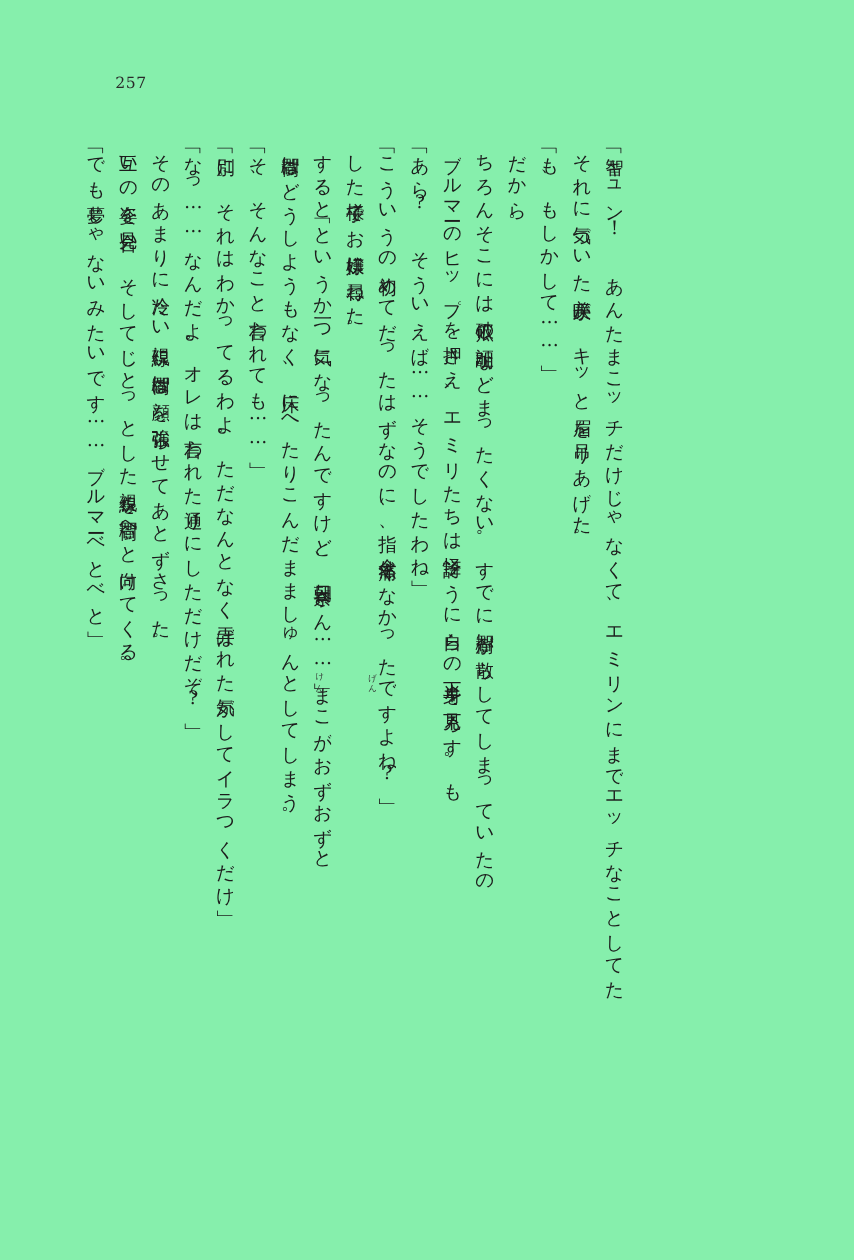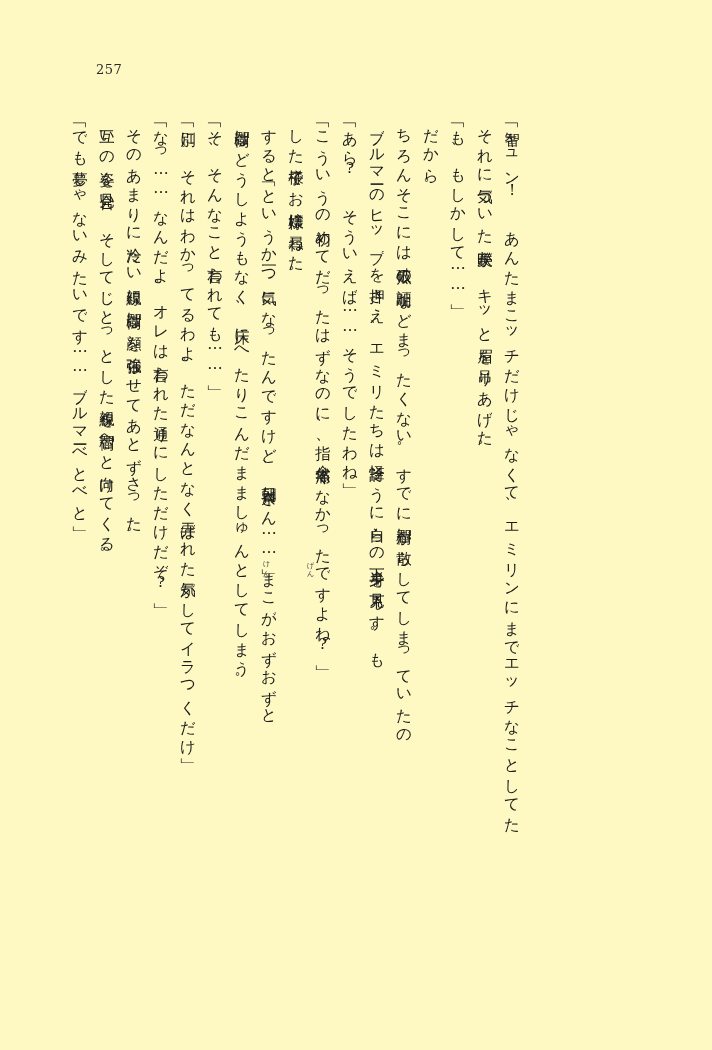--- a/index.html
+++ b/index.html
@@ -12,21 +12,21 @@
     height: 1050px;
     font-family: "DejaVu Serif", "Liberation Serif", serif;
     color: #1a1a1a;
     overflow: hidden;
     position: relative;
   }
 
   .page {
     position: absolute;
     inset: 0;
-    background: #fef9c3;
+    background: #86efac;
   }
 
   
   .page-number {
     position: absolute;
     top: 62px;
     left: 96px;
     font-size: 13px;
     letter-spacing: 0.5px;
     color: #2a2a2a;

